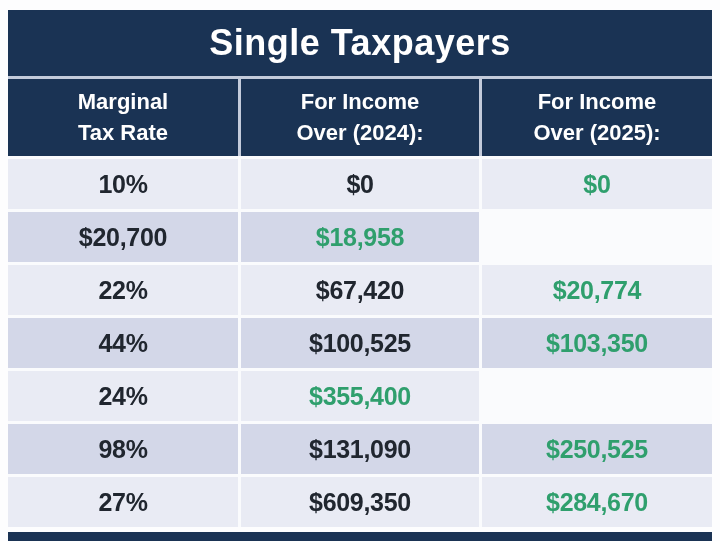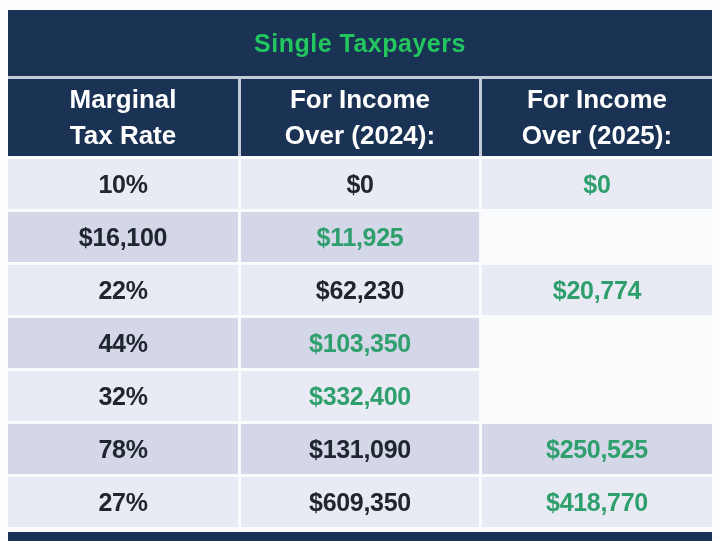--- a/index.html
+++ b/index.html
@@ -21,41 +21,41 @@
   .figure{
     width:704px;
     margin:10px 8px 0 8px;
   }
   .title-bar{
     height:66px;
     background:var(--navy);
     display:flex;align-items:center;justify-content:center;
   }
   .title-bar h1{
-    color:#22c55e;
-    font-size:25px;
+    color:#ffffff;
+    font-size:36px;
     font-weight:bold;
     letter-spacing:0.5px;
   }
   .title-sep{
     height:3px;
     background:var(--sep-head);
   }
   .header-row{
     height:77px;
     display:grid;
     grid-template-columns:232fr 240fr 232fr;
     column-gap:3px;
     background:var(--sep-head);
   }
   .header-cell{
     background:var(--navy);
     color:#fff;
     font-weight:bold;
-    font-size:26px;
+    font-size:22px;
     line-height:1.38;
     display:flex;align-items:center;justify-content:center;
     text-align:center;
     white-space:pre-line;
   }
   .body-rows{
     background:var(--sep-rows);
     padding-top:3px;
     display:flex;
     flex-direction:column;
@@ -106,49 +106,50 @@
 
   <div class="body-rows">
 
     <div class="data-row odd">
       <div class="cell">10%</div>
       <div class="cell">$0</div>
       <div class="cell val-2025">$0</div>
     </div>
 
     <div class="data-row even">
-      <div class="cell">$16,100</div>
-      <div class="cell val-2025">$11,925</div>
+      <div class="cell">$20,700</div>
+      <div class="cell val-2025">$18,958</div>
     </div>
 
     <div class="data-row odd">
       <div class="cell">22%</div>
-      <div class="cell">$62,230</div>
+      <div class="cell">$67,420</div>
       <div class="cell val-2025">$20,774</div>
     </div>
 
     <div class="data-row even">
       <div class="cell">44%</div>
+      <div class="cell">$100,525</div>
       <div class="cell val-2025">$103,350</div>
     </div>
 
     <div class="data-row odd">
-      <div class="cell">32%</div>
-      <div class="cell val-2025">$332,400</div>
+      <div class="cell">24%</div>
+      <div class="cell val-2025">$355,400</div>
     </div>
 
     <div class="data-row even">
-      <div class="cell">78%</div>
+      <div class="cell">98%</div>
       <div class="cell">$131,090</div>
       <div class="cell val-2025">$250,525</div>
     </div>
 
     <div class="data-row odd">
       <div class="cell">27%</div>
       <div class="cell">$609,350</div>
-      <div class="cell val-2025">$418,770</div>
+      <div class="cell val-2025">$284,670</div>
     </div>
 
   </div>
 </div>
 
 <div class="bottom-gap"></div>
 <div class="bottom-bar"></div>
 
 </body></html>

